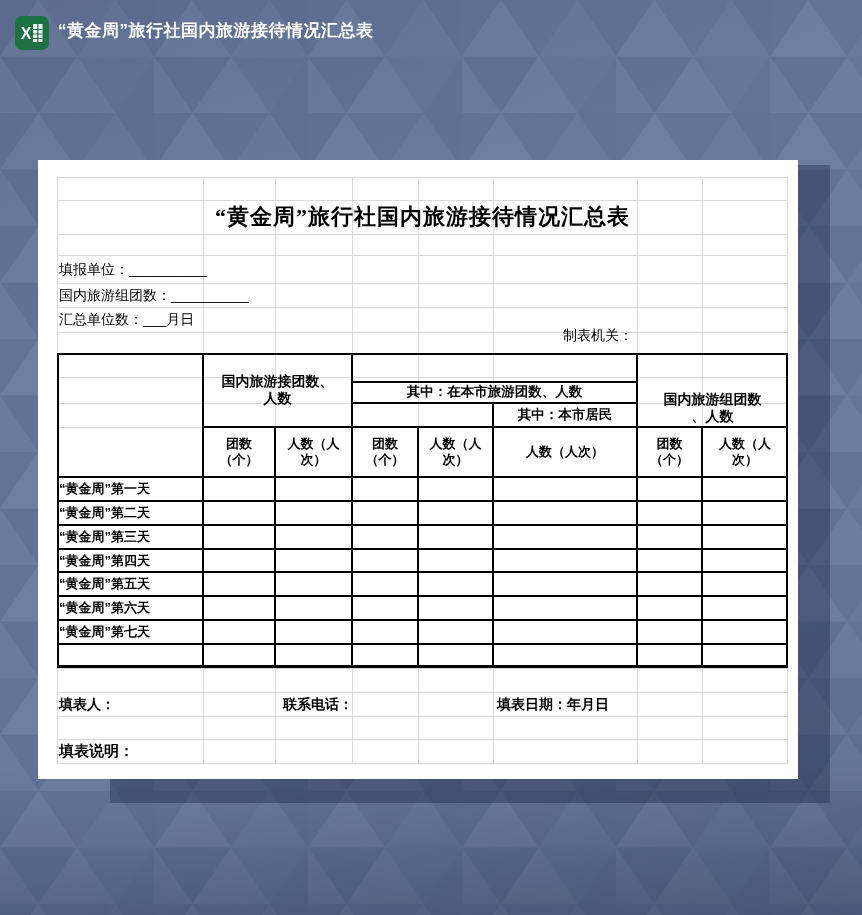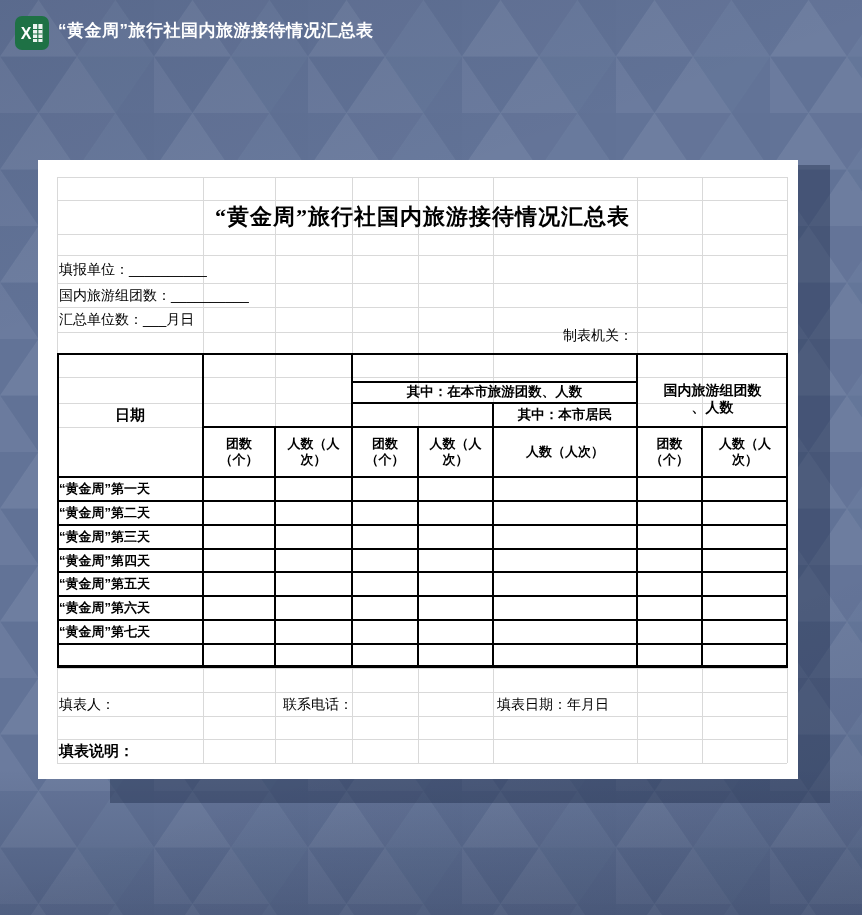--- a/index.html
+++ b/index.html
@@ -29,21 +29,21 @@
   .cell{position:absolute;display:flex;align-items:center;justify-content:center;
     text-align:center;white-space:pre-line;line-height:1.2;color:#000;font-weight:600;font-size:14px;}
   .cell.left{justify-content:flex-start;text-align:left;}
   .cell.right{justify-content:flex-end;text-align:right;}
   .sheet-title{font-family:"Liberation Serif",serif;font-size:22px;font-weight:700;letter-spacing:1px;}
   .meta{font-size:14px;font-weight:400;}
   .hdr{font-size:14px;font-weight:600;}
   .sub{font-size:13px;font-weight:600;line-height:1.25;}
   .rowlab{font-size:13px;font-weight:700;}
   .total{font-size:15px;font-weight:700;}
-  .foot{font-size:14px;font-weight:400;}
+  .foot{font-size:14px;font-weight:700;}
   .note{font-size:15px;font-weight:800;font-family:Liberation Serif, serif;}
 </style>
 </head>
 <body>
 
 <div class="stage">
 
   <svg class="bg-svg" width="862" height="915" aria-hidden="true">
     <defs>
       <pattern id="tri" width="154" height="113" patternUnits="userSpaceOnUse">
@@ -195,24 +195,25 @@
     <div class="bl" style="left:19px;top:459px;width:731px;height:1.5px"></div>
     <div class="bl" style="left:19px;top:483px;width:731px;height:1.5px"></div>
 
     <div class="cell sheet-title" style="left:19px;top:40px;width:731px;height:34px">“黄金周”旅行社国内旅游接待情况汇总表</div>
 
     <div class="cell left meta" style="left:21px;top:95px;width:420px;height:28px">填报单位：__________</div>
     <div class="cell left meta" style="left:21px;top:123px;width:420px;height:24px">国内旅游组团数：__________</div>
     <div class="cell left meta" style="left:21px;top:147px;width:420px;height:25px">汇总单位数：___月日</div>
     <div class="cell right meta" style="left:314px;top:163px;width:281px;height:25px">制表机关：</div>
 
-    <div class="cell hdr" style="left:19px;top:193px;width:146px;height:124px;font-size:15px">日期</div>
+    <div class="cell hdr" style="left:165px;top:193px;width:149px;height:74px">国内旅游接团数、
+人数</div>
     <div class="cell hdr" style="left:314px;top:222px;width:285px;height:21px;font-size:13.5px">其中：在本市旅游团数、人数</div>
     <div class="cell hdr" style="left:455px;top:243px;width:144px;height:24px;font-size:13.5px">其中：本市居民</div>
-    <div class="cell hdr" style="left:599px;top:202px;width:151px;height:74px">国内旅游组团数
+    <div class="cell hdr" style="left:599px;top:211px;width:151px;height:74px">国内旅游组团数
 、人数</div>
 
     <div class="cell sub" style="left:165px;top:267px;width:72px;height:50px">团数
 （个）</div>
     <div class="cell sub" style="left:237px;top:267px;width:77px;height:50px">人数（人
 次）</div>
     <div class="cell sub" style="left:314px;top:267px;width:66px;height:50px">团数
 （个）</div>
     <div class="cell sub" style="left:380px;top:267px;width:75px;height:50px">人数（人
 次）</div>

